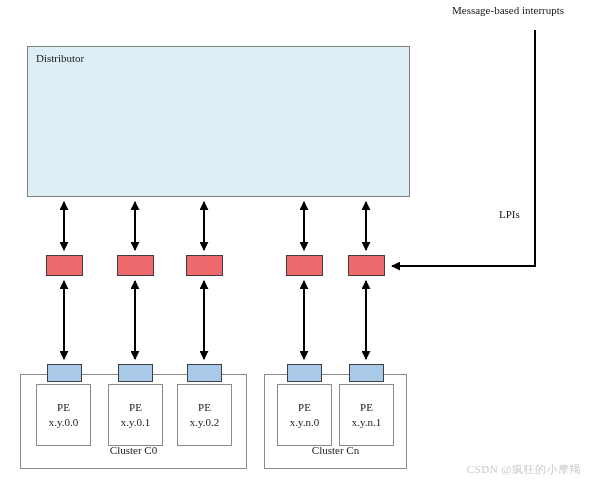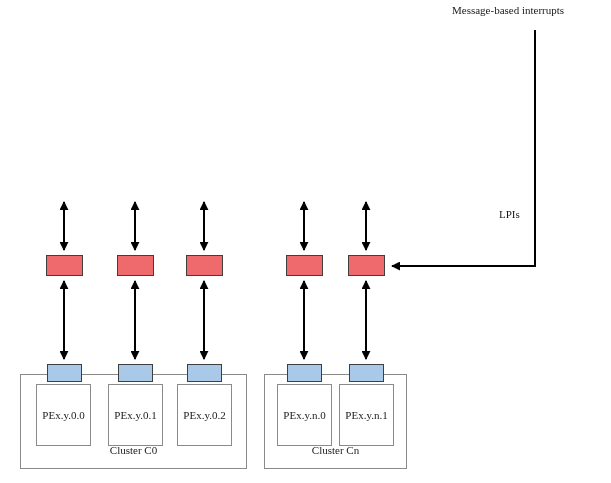--- a/index.html
+++ b/index.html
@@ -34,21 +34,21 @@
     position:absolute; top:374px; height:93px; background:#ffffff;
     border:1.5px solid var(--cluster-border,#8a8a8a); z-index:2;
   }
   .cluster .cluster-label {
     position:absolute; left:0; right:0; bottom:12px; text-align:center;
     font-size:11px; color:#222;
   }
   .pe-box {
     position:absolute; top:384px; width:53px; height:60px; background:#fff;
     border:1.5px solid var(--pe-border,#8a8a8a); z-index:3;
-    display:flex; align-items:center; justify-content:center;
+    display:flex; flex-direction:column; align-items:center; justify-content:center;
     font-size:11px; color:#222; line-height:15px; text-align:center;
   }
   .watermark {
     position:absolute; right:3px; bottom:6px; font-size:11px;
     color:var(--watermark-color,#c9c9c9); z-index:3; letter-spacing:0.5px;
   }
 </style>
 </head>
 <body>
 
@@ -74,20 +74,23 @@
       <line x1="304" y1="281" x2="304" y2="359" marker-start="url(#ah)" marker-end="url(#ah)"></line>
       <line x1="366" y1="281" x2="366" y2="359" marker-start="url(#ah)" marker-end="url(#ah)"></line>
 
       <path d="M535 30 L535 266 L392 266" marker-end="url(#ah)"></path>
     </g>
   </svg>
 
   <div class="label" style="left:452px; top:4px;">Message-based interrupts</div>
   <div class="label" style="left:499px; top:208px;">LPIs</div>
 
+  <div class="distributor">
+    <div class="title">Distributor</div>
+  </div>
 
   <div class="redistributor" style="left:46px;"></div>
   <div class="redistributor" style="left:117px;"></div>
   <div class="redistributor" style="left:186px;"></div>
   <div class="redistributor" style="left:286px;"></div>
   <div class="redistributor" style="left:348px;"></div>
 
   <div class="cluster" style="left:20px; width:225px;">
     <div class="cluster-label">Cluster C0</div>
   </div>
@@ -116,14 +119,15 @@
   </div>
   <div class="pe-box" style="left:277px;">
     <span>PE</span>
     <span>x.y.n.0</span>
   </div>
   <div class="pe-box" style="left:339px;">
     <span>PE</span>
     <span>x.y.n.1</span>
   </div>
 
+  <div class="watermark">CSDN @疯狂的小摩羯</div>
 
 </div>
 
 </body></html>

